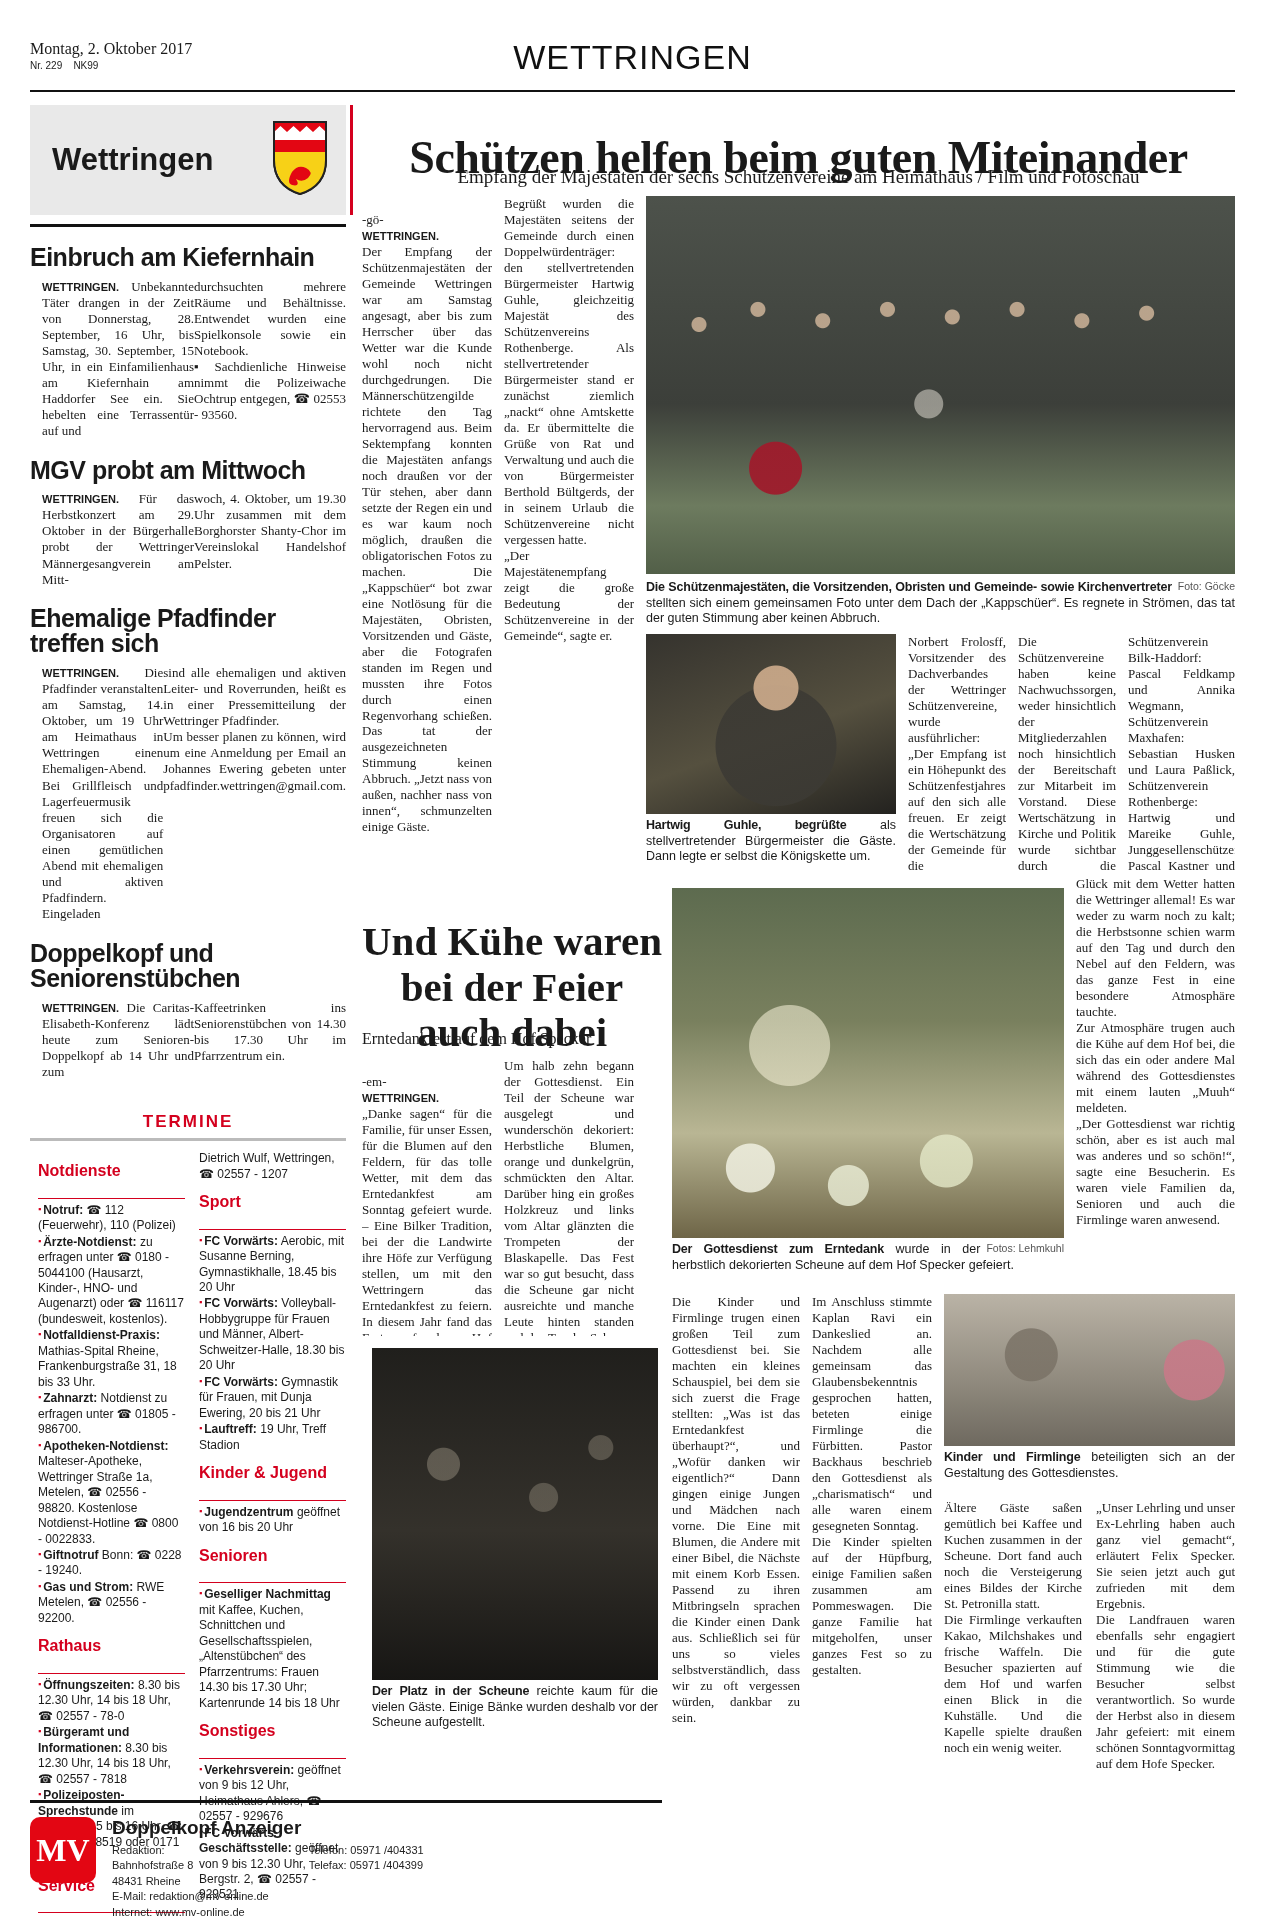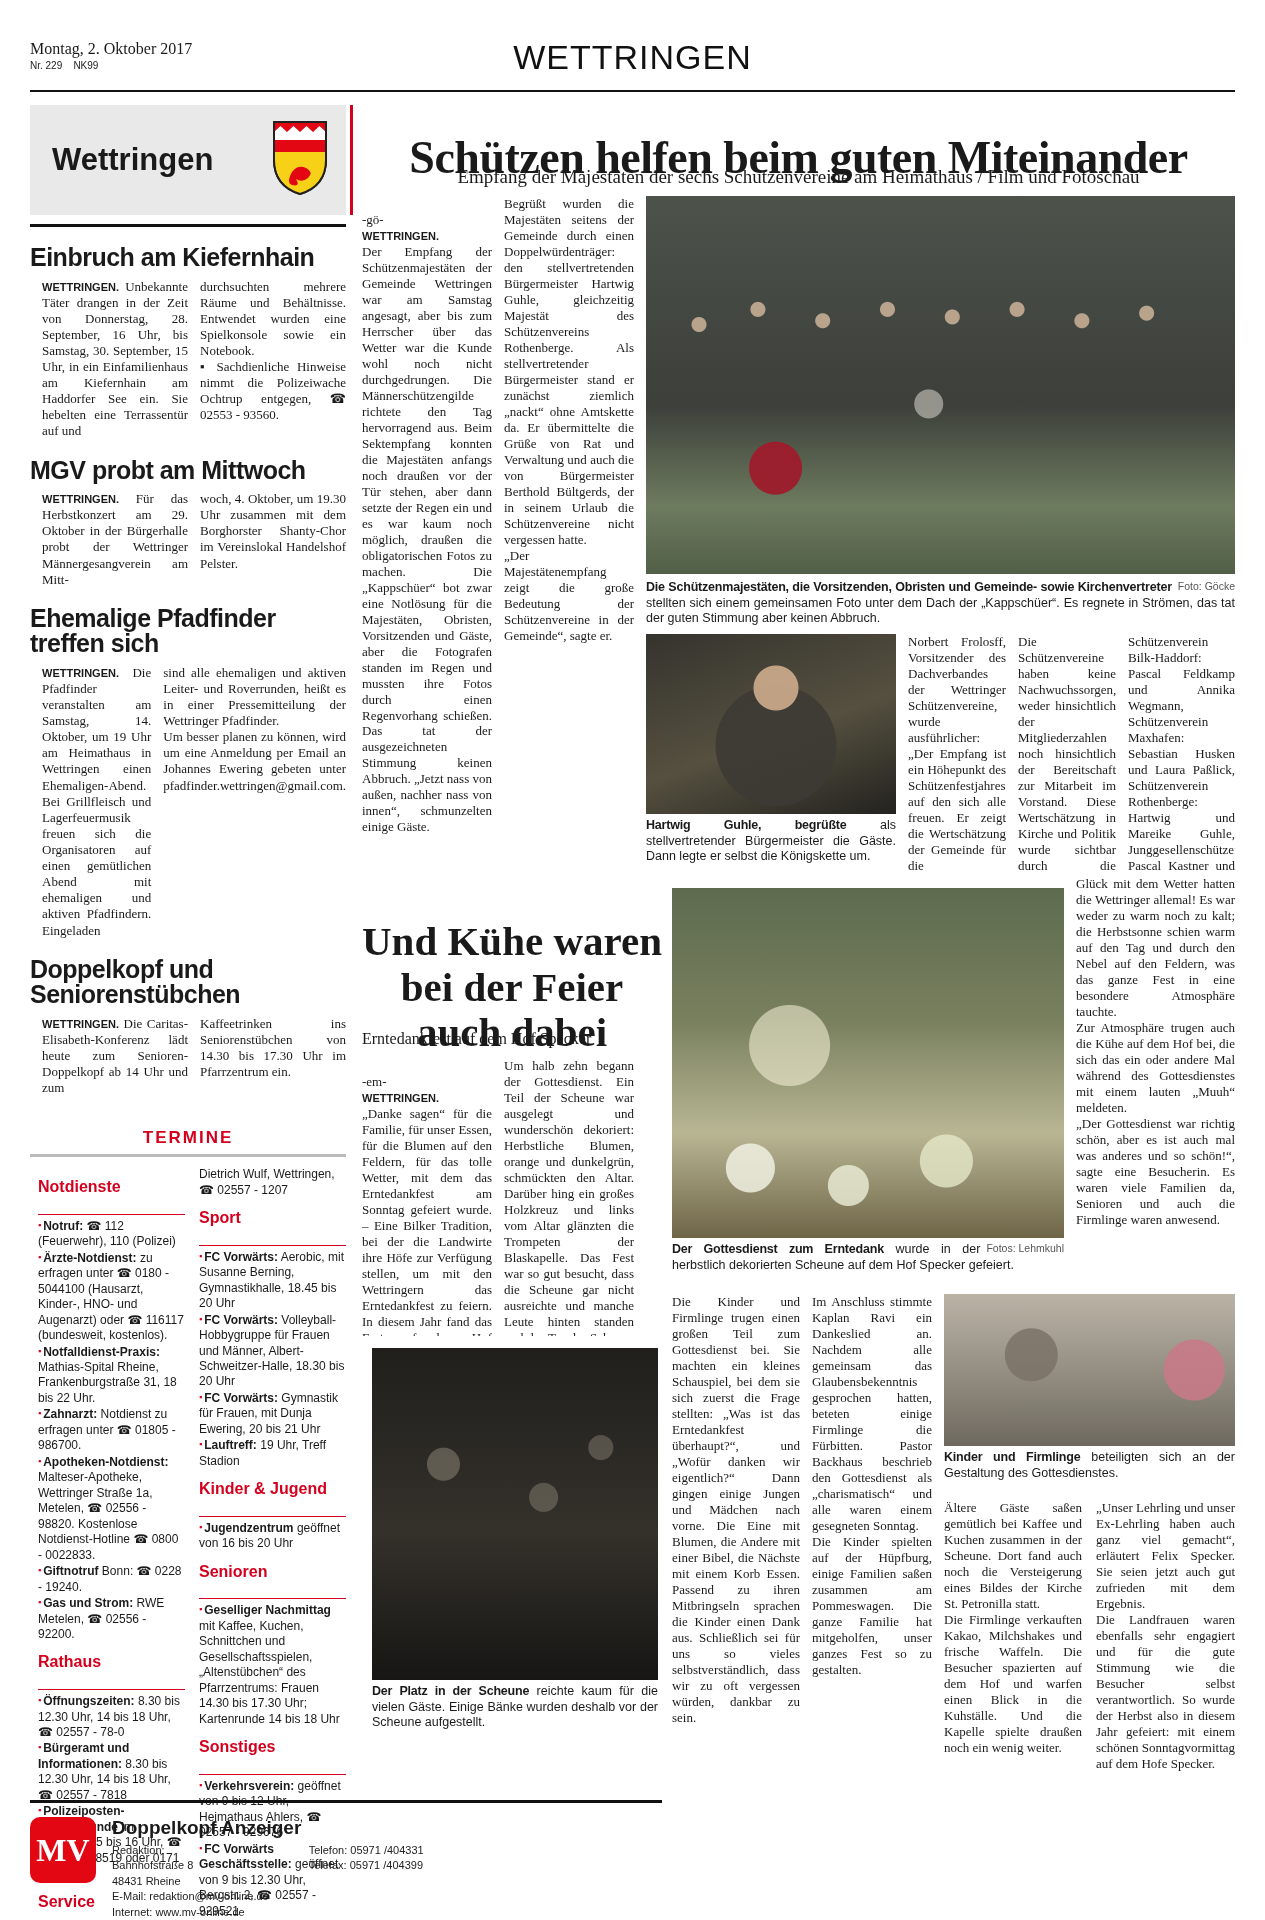--- a/index.html
+++ b/index.html
@@ -18,21 +18,21 @@
            padding:0 18px 0 22px;box-sizing:border-box;}
   .townname{font-family:"Liberation Sans",sans-serif;font-weight:bold;font-size:31px;}
   .blackrule{height:3px;background:#111;margin-top:9px;}
   .redline{left:350px;top:105px;width:3px;height:110px;background:#d4001e;}
   .secthead{text-align:center;font-family:"Liberation Sans",sans-serif;font-weight:bold;color:#d4001e;
             font-size:17px;letter-spacing:2px;padding:6px 0;border-top:1px solid #aaa;border-bottom:1px solid #aaa;}
   .nachr{margin-top:22px;}
   .s-article{margin-top:18px;}
   .s-title{font-family:"Liberation Sans",sans-serif;font-weight:bold;font-size:25px;margin:0 0 8px 0;
            letter-spacing:-0.5px;line-height:1.02;}
-  .s-cols{display:flex;gap:12px;padding-left:12px;}
+  .s-cols{display:flex;padding-left:12px;}
   .s-col{flex:1;margin:0;font-size:13px;line-height:1.24;text-align:justify;white-space:pre-line;hyphens:auto;}
   .lead{font-family:"Liberation Sans",sans-serif;font-weight:bold;font-size:11px;}
   .termine{margin-top:26px;}
   .t-wrap{display:flex;gap:14px;margin-top:10px;padding-left:8px;}
   .t-col{flex:1;font-family:"Liberation Sans",sans-serif;font-size:12px;line-height:1.29;}
   .t-row{margin:0 0 1px 0;}
   .t-head{display:none;}
   .t-row[data-k="h"]{margin:10px 0 4px 0;}
   .t-row[data-k="h"] .t-head{display:block;color:#d4001e;font-weight:bold;font-size:16px;
         border-bottom:1.5px solid #d4001e;padding-bottom:16px;}
@@ -173,21 +173,21 @@
               <span class="t-bullet">▪</span><b class="t-b">Notruf:</b> <span class="t-t">☎ 112 (Feuerwehr), 110 (Polizei)</span>
             </div>
 
             <div class="t-row" data-k="i">
               
               <span class="t-bullet">▪</span><b class="t-b">Ärzte-Notdienst:</b> <span class="t-t">zu erfragen unter ☎ 0180 - 5044100 (Hausarzt, Kinder-, HNO- und Augenarzt) oder ☎ 116117 (bundesweit, kostenlos).</span>
             </div>
 
             <div class="t-row" data-k="i">
               
-              <span class="t-bullet">▪</span><b class="t-b">Notfalldienst-Praxis:</b> <span class="t-t">Mathias-Spital Rheine, Frankenburgstraße 31, 18 bis 22 Uhr.</span>
+              <span class="t-bullet">▪</span><b class="t-b">Notfalldienst-Praxis:</b> <span class="t-t">Mathias-Spital Rheine, Frankenburgstraße 31, 18 bis 33 Uhr.</span>
             </div>
 
             <div class="t-row" data-k="i">
               
               <span class="t-bullet">▪</span><b class="t-b">Zahnarzt:</b> <span class="t-t">Notdienst zu erfragen unter ☎ 01805 - 986700.</span>
             </div>
 
             <div class="t-row" data-k="i">
               
               <span class="t-bullet">▪</span><b class="t-b">Apotheken-Notdienst:</b> <span class="t-t">Malteser-Apotheke, Wettringer Straße 1a, Metelen, ☎ 02556 - 98820. Kostenlose Notdienst-Hotline ☎ 0800 - 0022833.</span>

